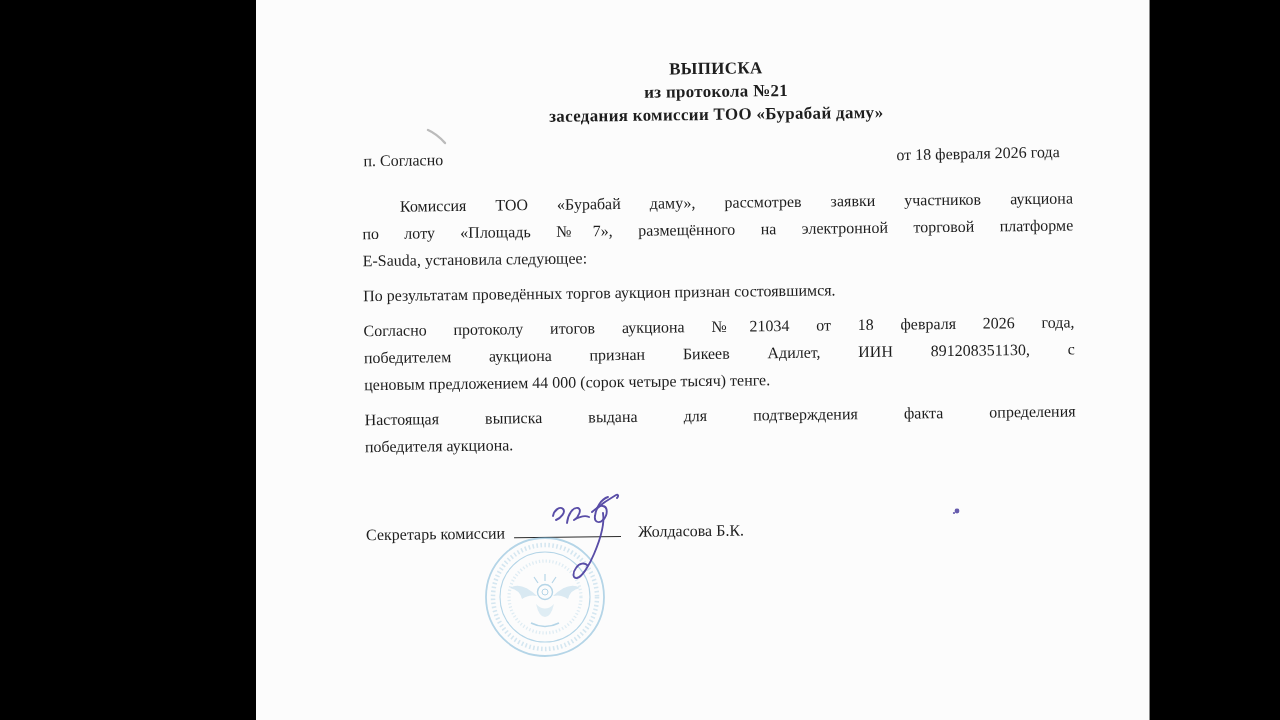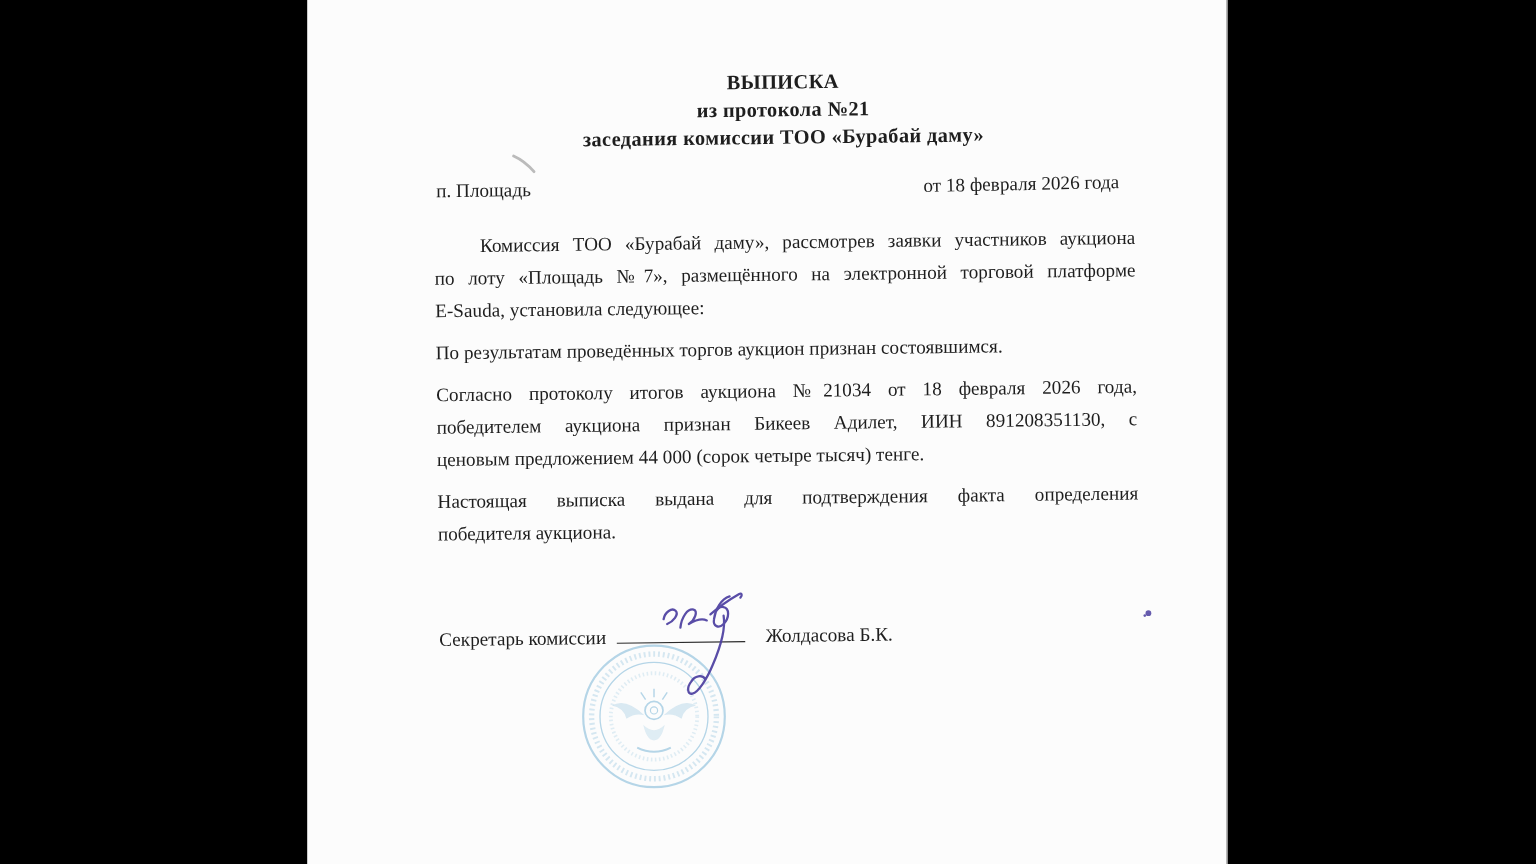--- a/index.html
+++ b/index.html
@@ -6,21 +6,21 @@
   body {
     width: 1280px; height: 720px;
     background: #000000;
     overflow: hidden;
     position: relative;
     font-family: "Liberation Serif", serif;
   }
   .page {
     position: absolute;
     left: 256px; top: 0;
-    width: 767px; height: 720px;
+    width: 894px; height: 720px;
     background: #fcfcfc;
     border-right: 1px solid #8a8a8a;
     box-sizing: border-box;
   }
   .content {
     position: absolute;
     left: 0; top: 0; right: 0; bottom: 0;
     transform: rotate(-0.7deg);
     transform-origin: 50% 40%;
     color: #1e1e1e;
@@ -83,21 +83,21 @@
 
   <div class="content">
 
     <div class="title-block">
       <div>ВЫПИСКА</div>
       <div>из протокола №21</div>
       <div>заседания комиссии ТОО «Бурабай даму»</div>
     </div>
 
     <div class="meta-row">
-      <span class="meta-place">п. Площадь</span>
+      <span class="meta-place">п. Согласно</span>
       <span class="meta-date">от 18 февраля 2026 года</span>
     </div>
 
     <div class="body-text">
 
       <div class="para">
         <div class="line stretch indent">Комиссия ТОО «Бурабай даму», рассмотрев заявки участников аукциона</div>
         <div class="line stretch">по лоту «Площадь №7», размещённого на электронной торговой платформе</div>
         <div class="line">E-Sauda, установила следующее:</div>
       </div>

